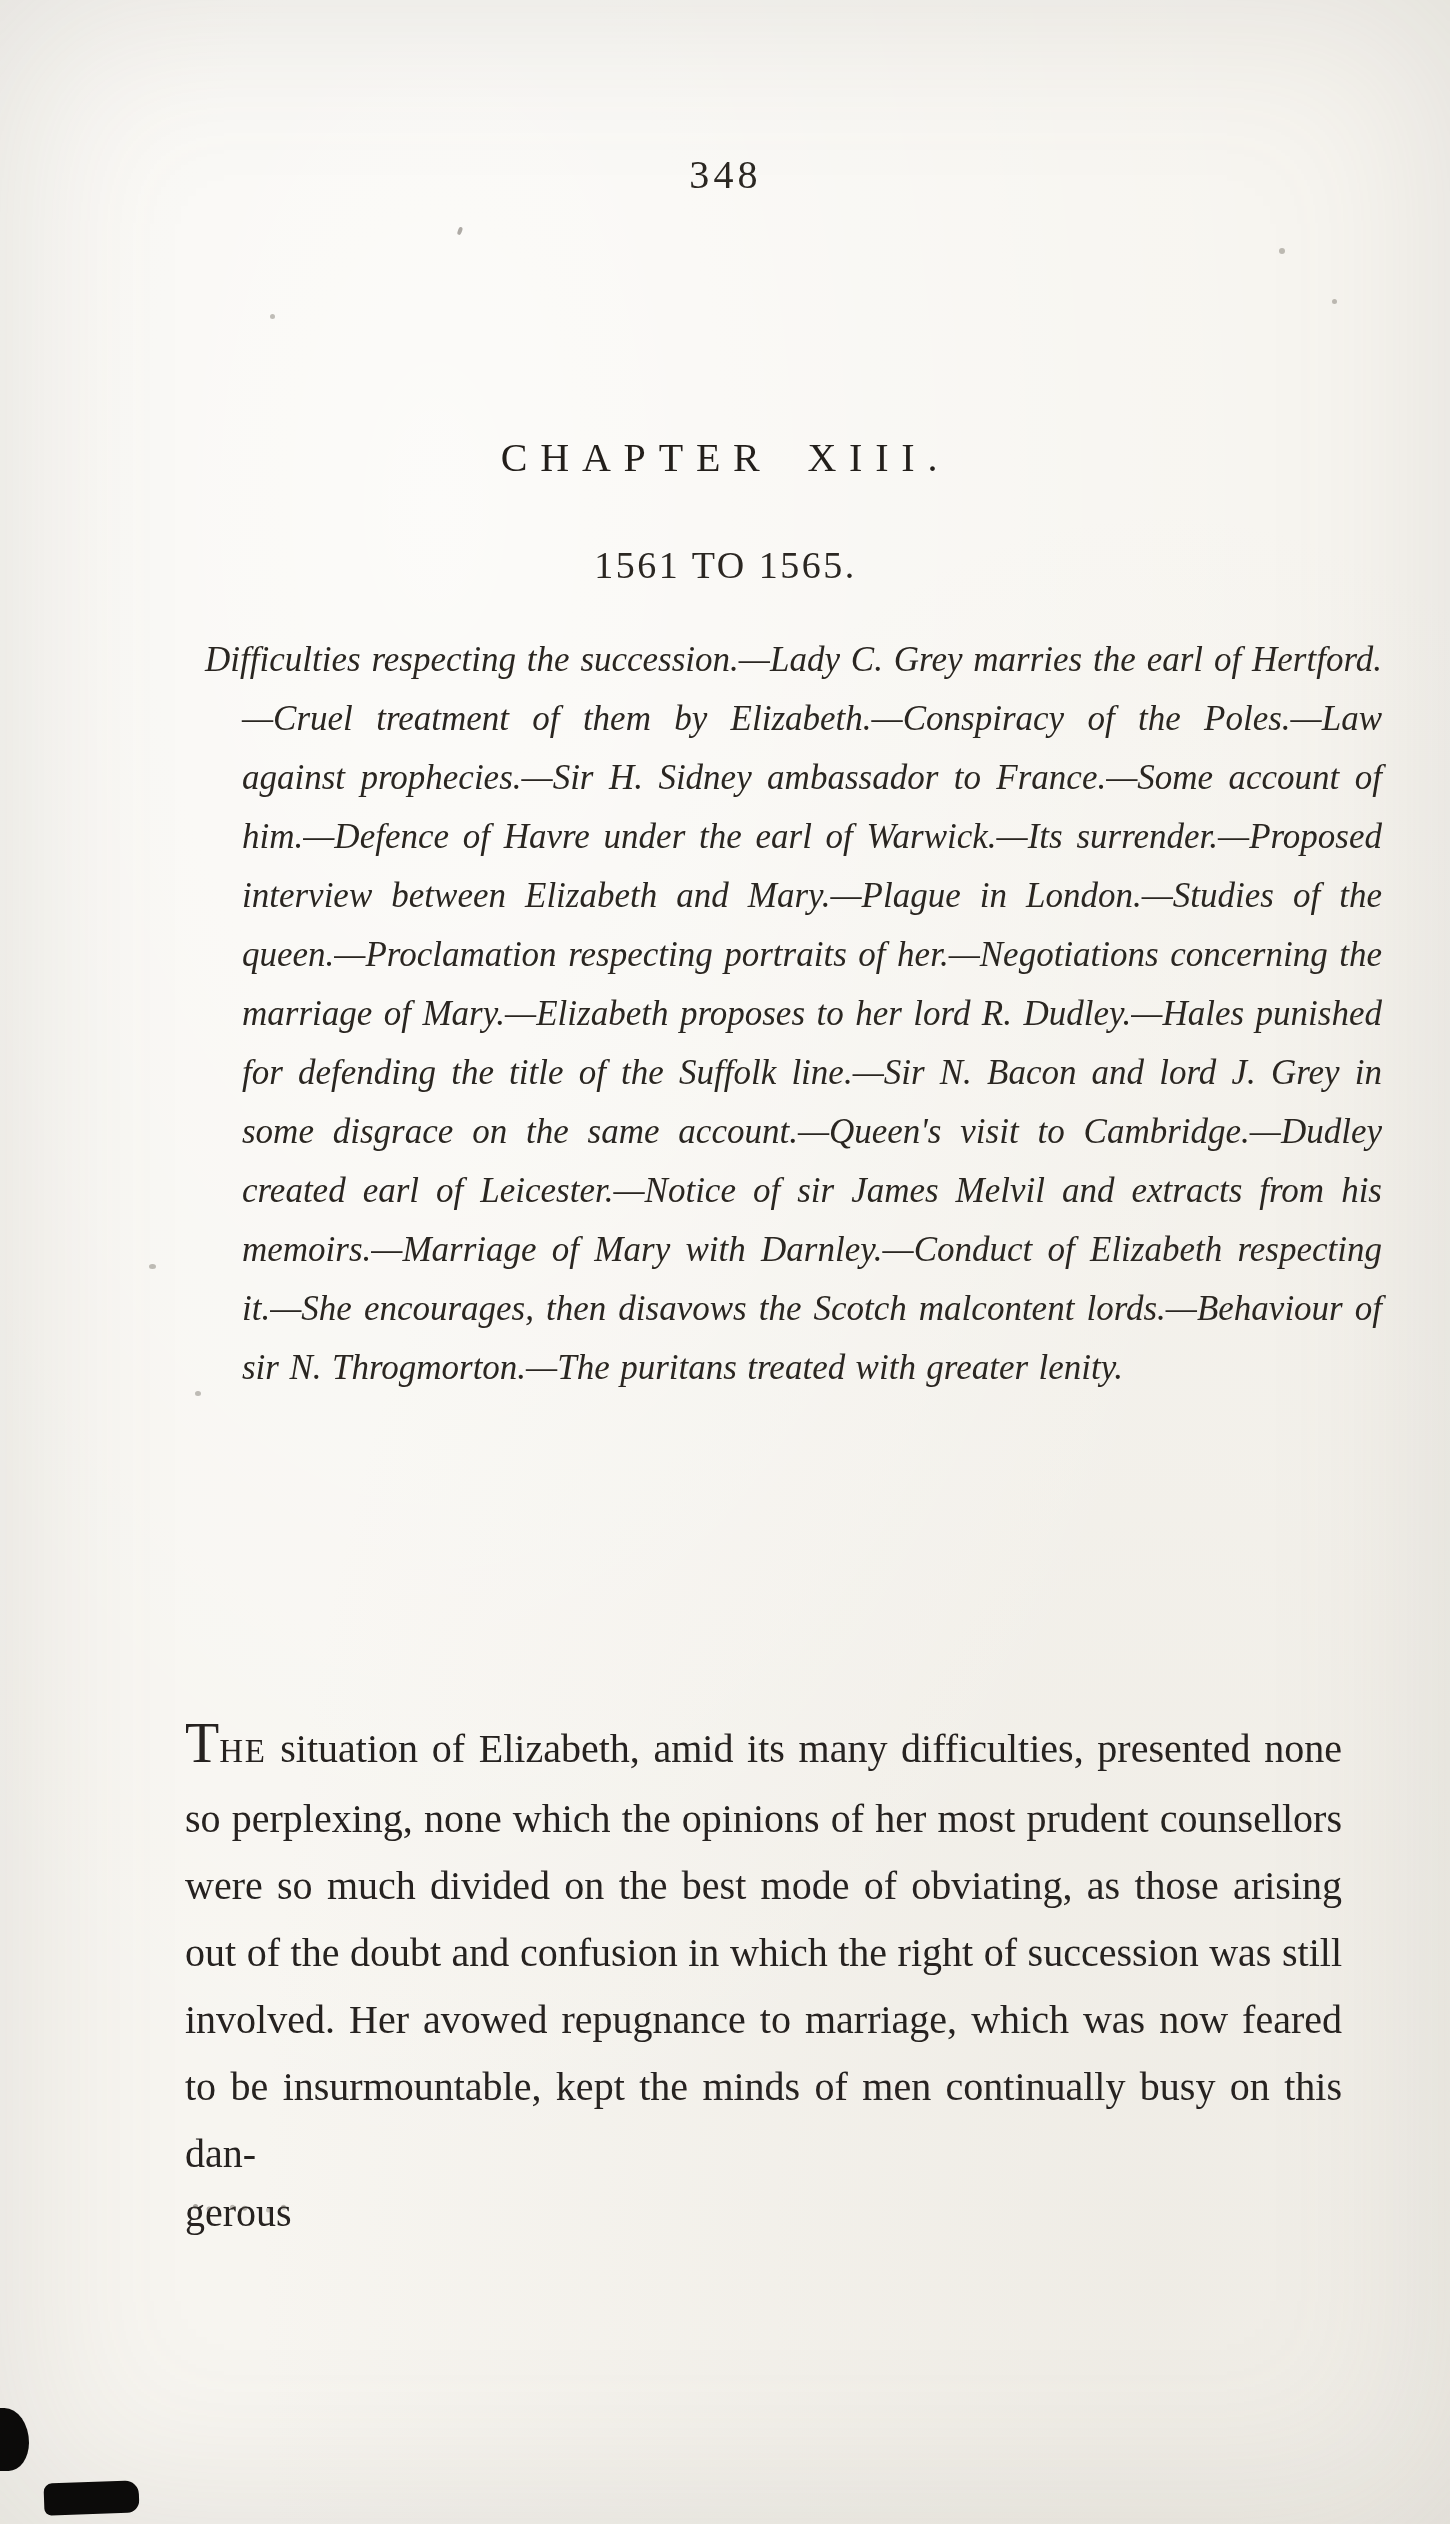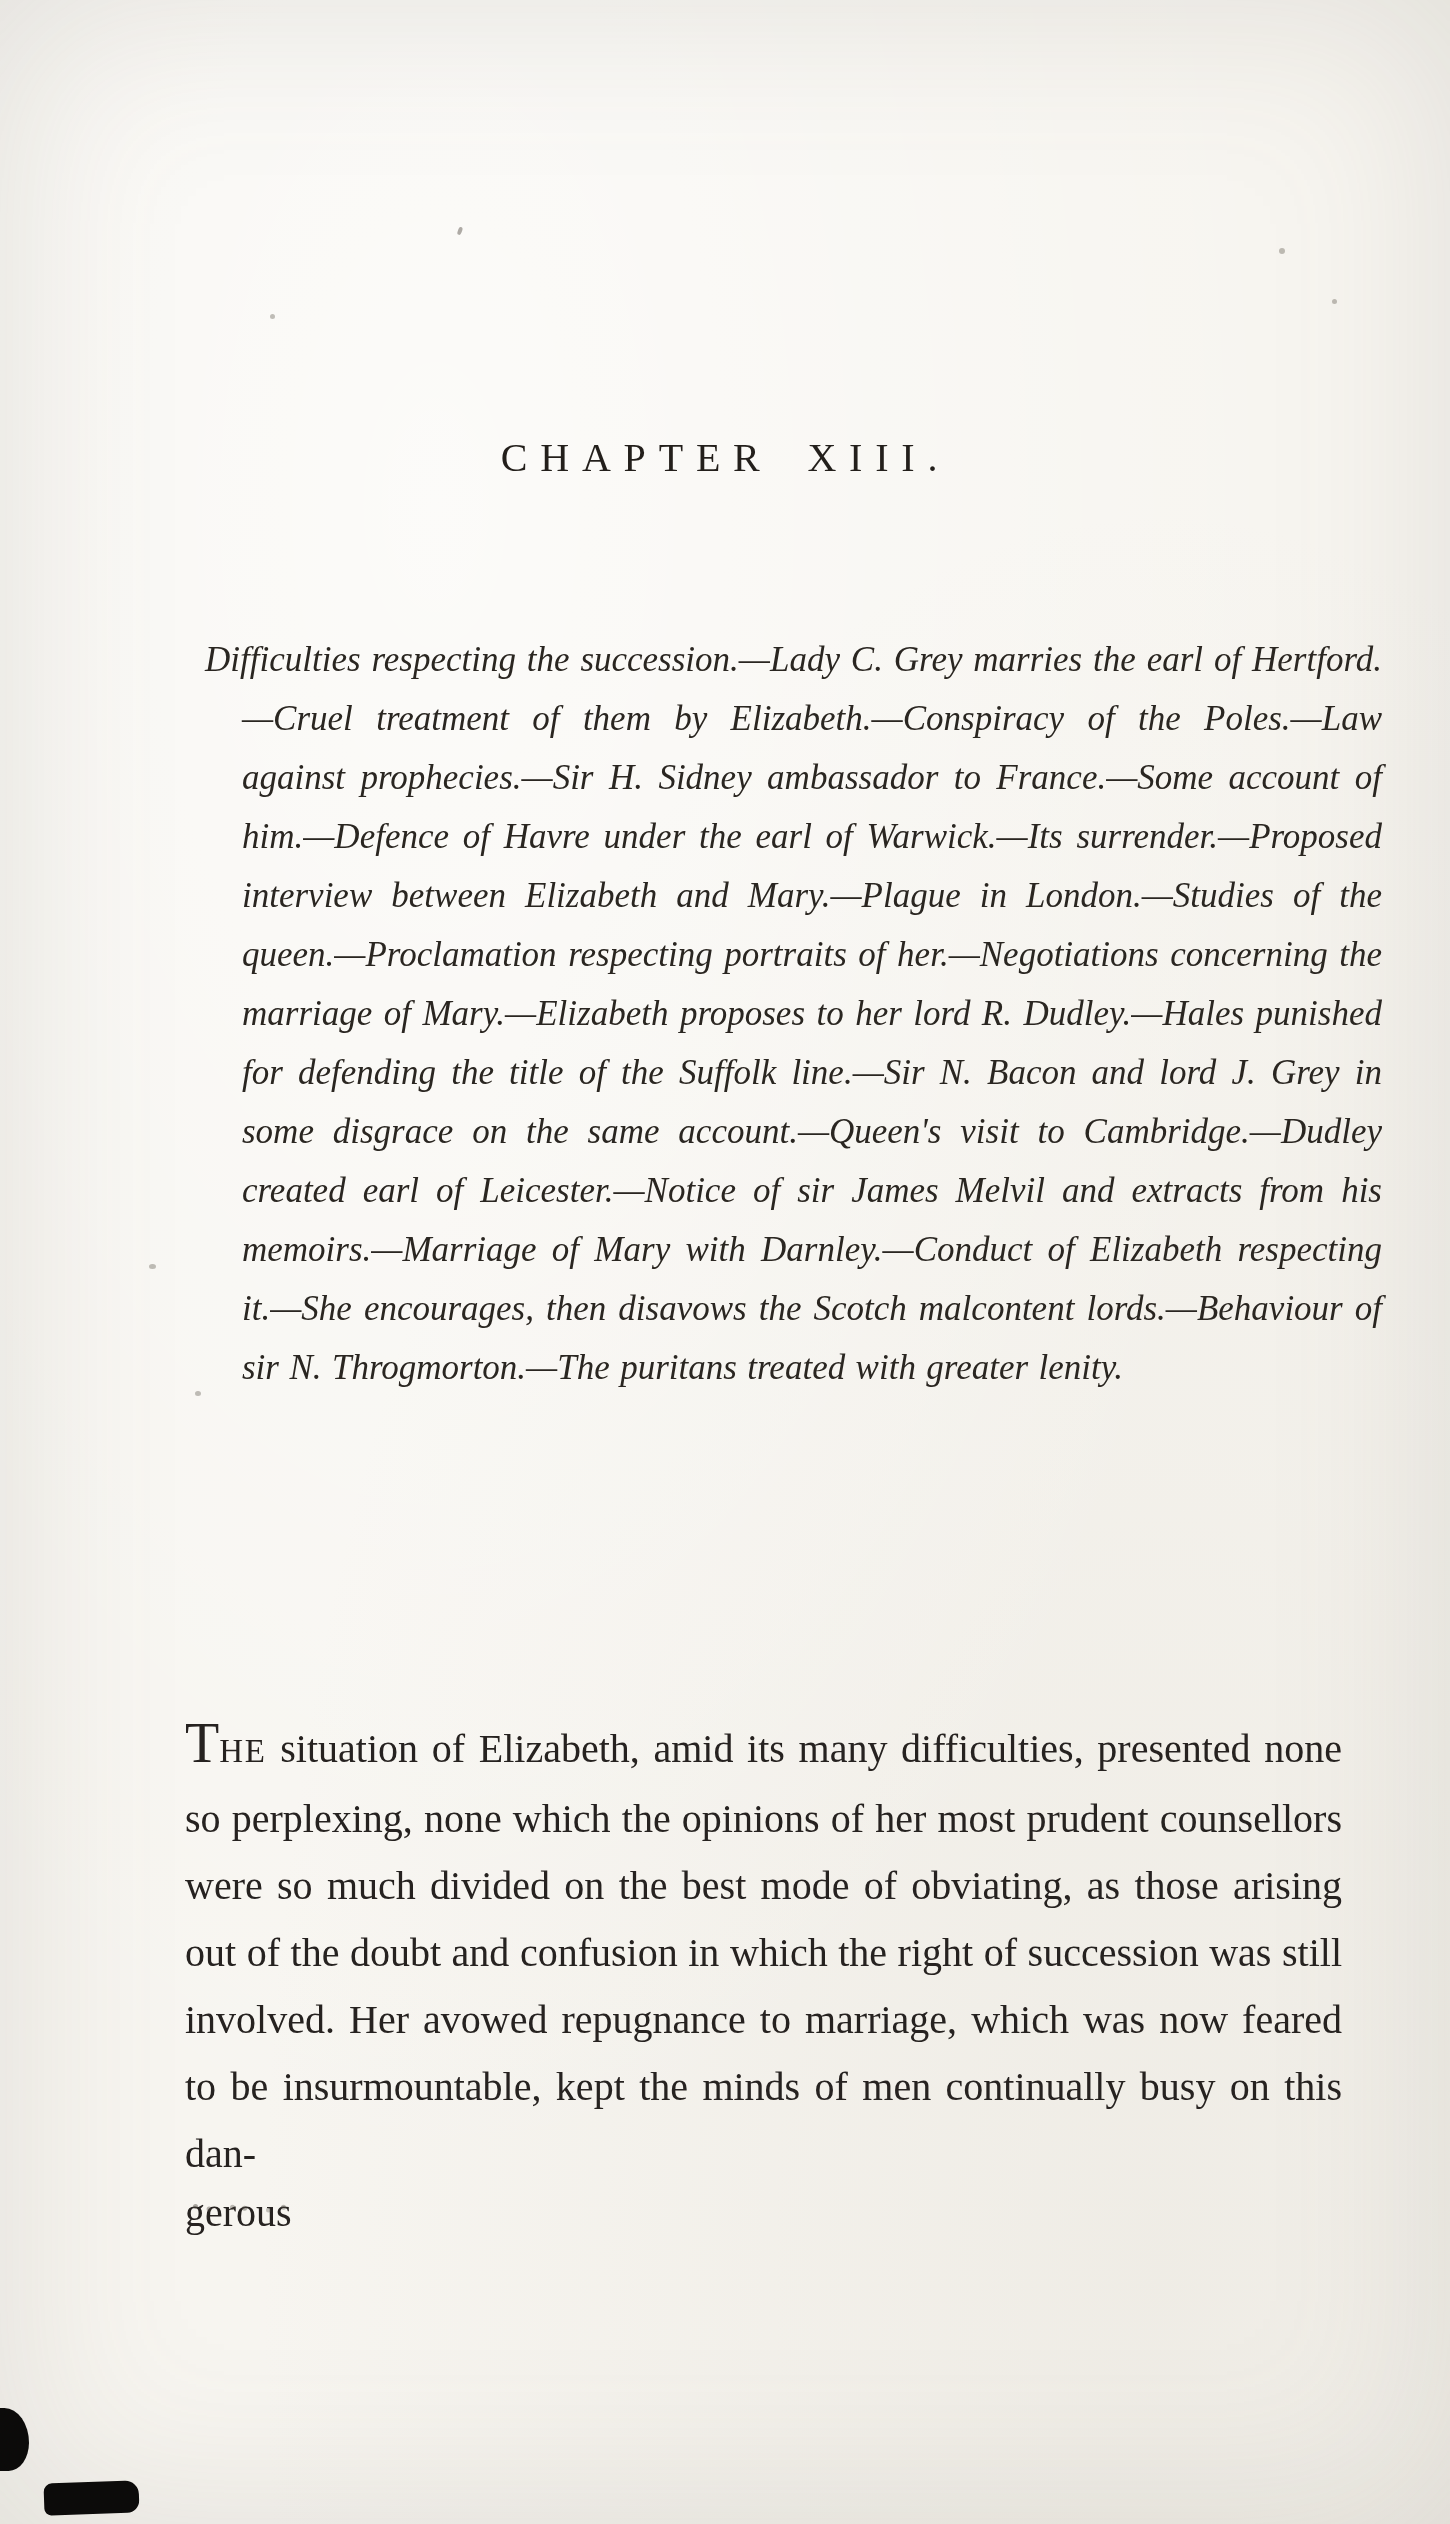--- a/index.html
+++ b/index.html
@@ -148,23 +148,25 @@
     background: #0c0b0a;
     border-radius: 8.5px 13.6px 12px 6.8px;
     transform: rotate(-2deg);
   }
 </style>
 </head>
 <body>
 
 <div class="page">
 
+  <div class="page-number">348</div>
 
   <h1 class="chapter-heading">CHAPTER XIII.</h1>
 
+  <div class="date-range">1561 TO 1565.</div>
 
   <p class="summary">Difficulties respecting the succession.—Lady C. Grey marries the earl of Hertford.—Cruel treatment of them by Elizabeth.—Conspiracy of the Poles.—Law against prophecies.—Sir H. Sidney ambassador to France.—Some account of him.—Defence of Havre under the earl of Warwick.—Its surrender.—Proposed interview between Elizabeth and Mary.—Plague in London.—Studies of the queen.—Proclamation respecting portraits of her.—Negotiations concerning the marriage of Mary.—Elizabeth proposes to her lord R. Dudley.—Hales punished for defending the title of the Suffolk line.—Sir N. Bacon and lord J. Grey in some disgrace on the same account.—Queen's visit to Cambridge.—Dudley created earl of Leicester.—Notice of sir James Melvil and extracts from his memoirs.—Marriage of Mary with Darnley.—Conduct of Elizabeth respecting it.—She encourages, then disavows the Scotch malcontent lords.—Behaviour of sir N. Throgmorton.—The puritans treated with greater lenity.</p>
 
   <div class="body-block">
     <p class="body-text"><span class="initial">T</span><span class="smallcaps">HE</span><span> situation of Elizabeth, amid its many difficulties, presented none so perplexing, none which the opinions of her most prudent counsellors were so much divided on the best mode of obviating, as those arising out of the doubt and confusion in which the right of succession was still involved. Her avowed repugnance to marriage, which was now feared to be insurmountable, kept the minds of men continually busy on this dan-</span></p>
     <div class="catchword">gerous</div>
   </div>
 
   <div class="speckles"></div>
   <div class="speck-a"></div>

